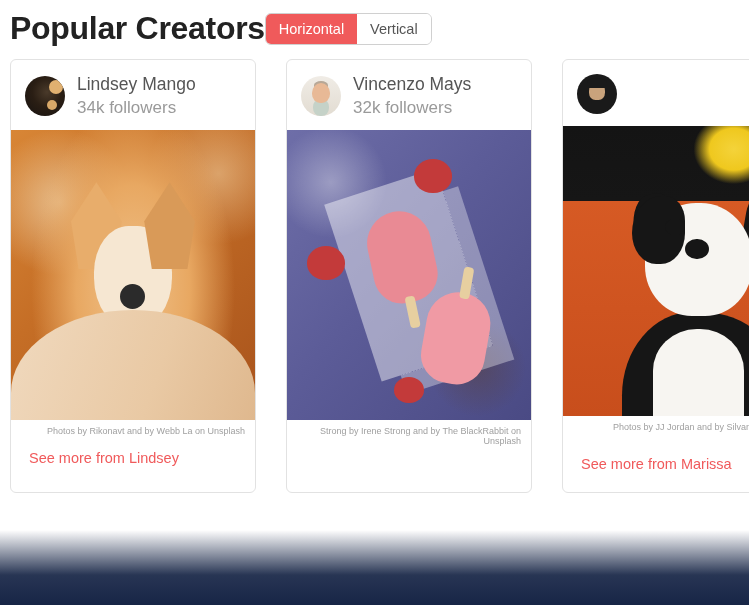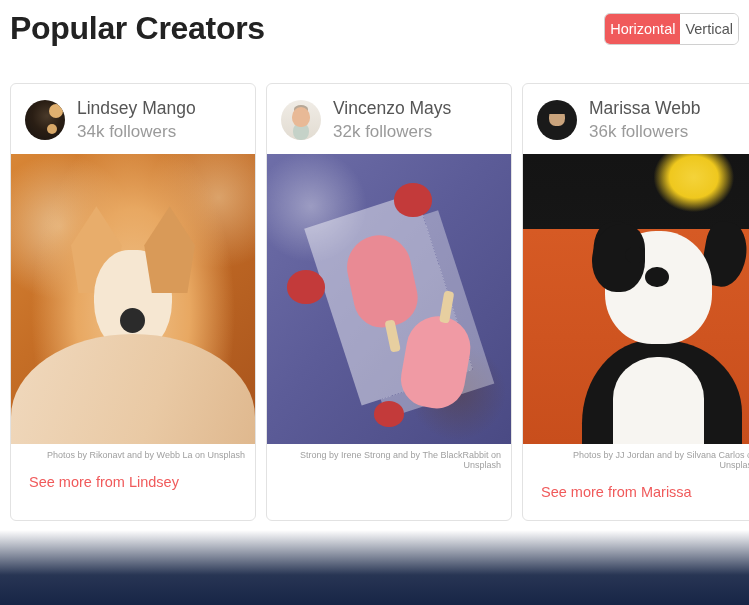--- a/index.html
+++ b/index.html
@@ -5,26 +5,26 @@
 * { box-sizing: border-box; margin: 0; padding: 0; }
 body {
   font-family: -apple-system, BlinkMacSystemFont, "Segoe UI", Helvetica, Arial, sans-serif;
   background: #ffffff;
   width: 749px;
   height: 605px;
   overflow: hidden;
   position: relative;
 }
 .container { padding: 10px; }
-.header-row { display: flex; justify-content: space-between; align-items: center; margin-bottom: 36px; }
+.header-row { display: flex; align-items: center; margin-bottom: 12px; }
 .page-title { font-size: 32px; font-weight: 700; color: #222222; letter-spacing: -0.3px; }
 .toggle-group { display: flex; border: 1px solid #d0d0d0; border-radius: 6px; overflow: hidden; font-size: 14.5px; }
-.toggle-btn { padding: 7px 5px; cursor: pointer; user-select: none; background: #fff; color: #555; }
+.toggle-btn { padding: 7px 13px; cursor: pointer; user-select: none; background: #fff; color: #555; }
 .toggle-btn.active { background: #f05a5b; color: #fff; }
-.cards { display: flex; gap: 10px; }
+.cards { display: flex; gap: 30px; }
 .card {
   width: 246px;
   background: #fff;
   border: 1px solid #e2e2e2;
   border-radius: 6px;
   overflow: hidden;
   flex-shrink: 0;
   display: flex;
   flex-direction: column;
 }
@@ -194,24 +194,20 @@
         <div class="berry b1"></div>
           <div class="berry b2"></div>
           <div class="berry b3"></div>
       </div>
       <div class="card-caption">Strong by Irene Strong and by The BlackRabbit on Unsplash</div>
     </div>
 
     <div class="card card-3">
       <div class="card-top">
         <div class="avatar av3"></div>
-        <div class="creator-meta">
-          <div class="creator-name">Marissa Webb</div>
-          <div class="creator-followers">36k followers</div>
-        </div>
       </div>
       <div class="card-image img3">
         <div class="dog">
             <div class="ear1"></div>
             <div class="ear2"></div>
             <div class="body"></div>
             <div class="chest"></div>
             <div class="head"></div>
           </div>
       </div>

